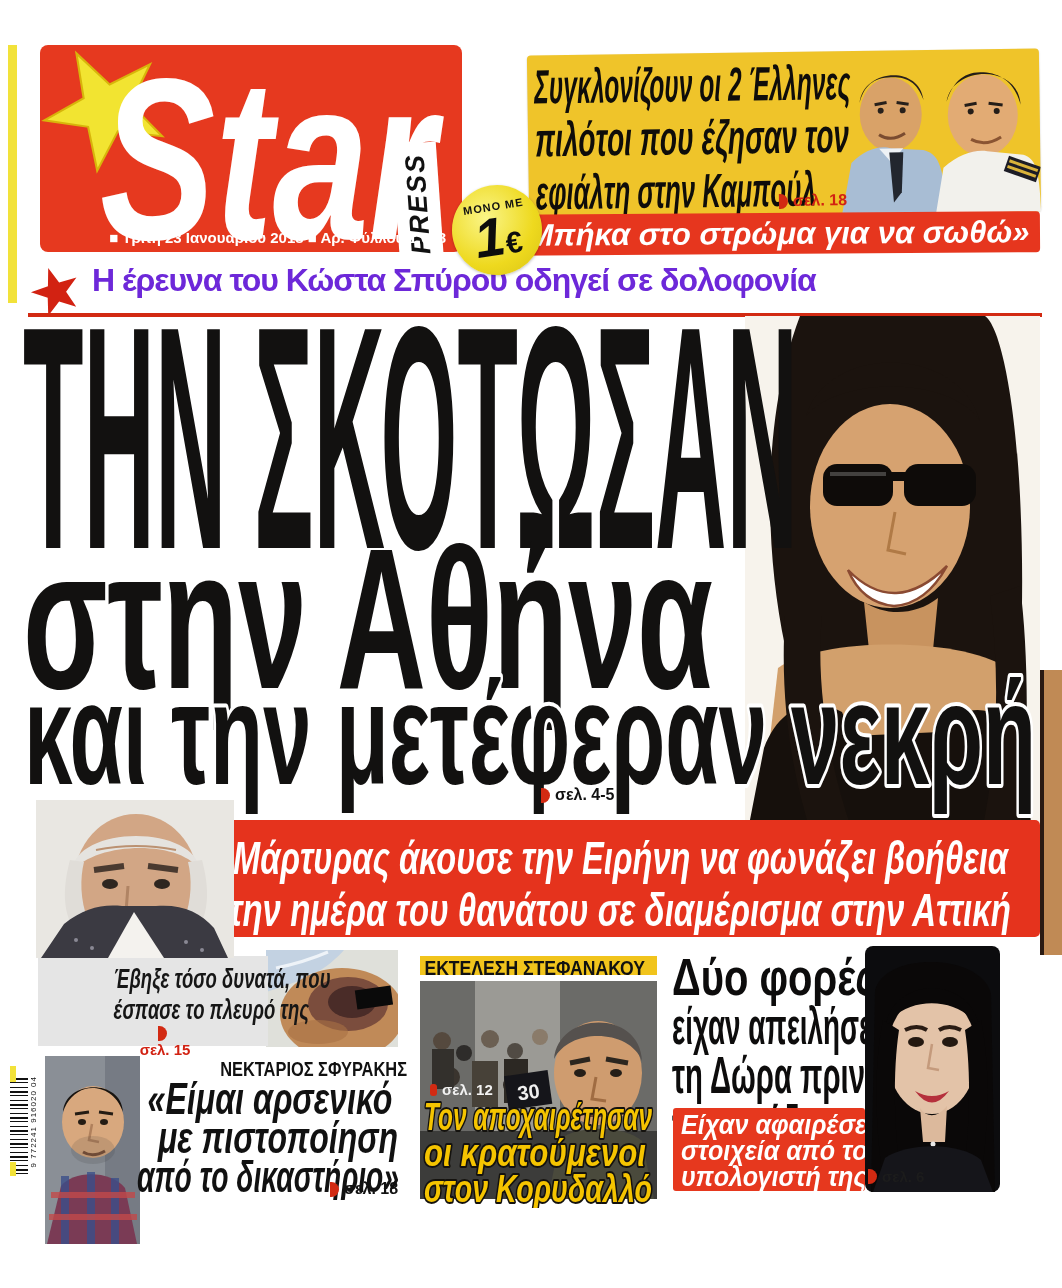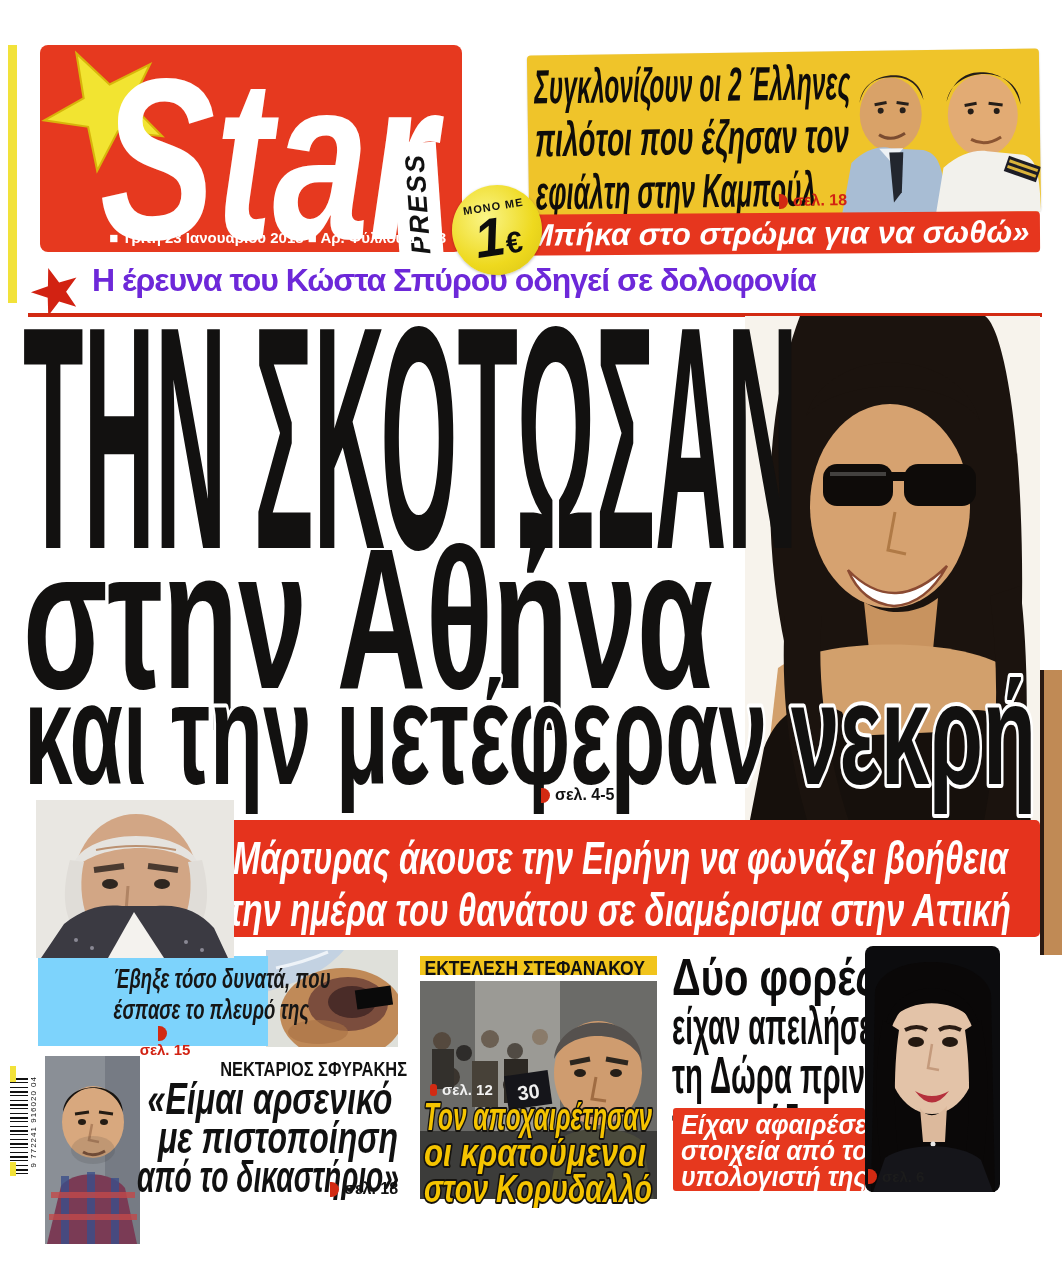--- a/index.html
+++ b/index.html
@@ -52,21 +52,21 @@
   .h1-svg{left:20px;top:318px;z-index:3;overflow:visible;}
   .h2-svg{left:20px;top:540px;z-index:3;overflow:visible;}
   .h3-svg{left:18px;top:678px;z-index:3;overflow:visible;}
   .ref45{left:535px;top:786px;z-index:4;font-size:16px;font-weight:bold;color:#111;margin-left:6px;}
 
   .banner{left:40px;top:820px;width:1000px;height:117px;background:#e5331d;border-radius:5px;z-index:2;}
   .banner-text-svg{left:225px;top:830px;z-index:4;}
   .witness-photo{left:36px;top:800px;z-index:5;}
 
   
-  .green-box{left:38px;top:956px;width:230px;height:90px;background:#7dd3fc;z-index:2;padding-top:7px;box-sizing:border-box;padding-left:44px;}
+  .green-box{left:38px;top:956px;width:230px;height:90px;background:#e5e5e5;z-index:2;padding-top:7px;box-sizing:border-box;padding-left:44px;}
   .green-line{text-align:center;font-size:28px;font-weight:bold;font-style:italic;color:#161616;
               line-height:31px;white-space:nowrap;transform:scaleX(0.66);}
   .green-ref{justify-content:flex-end;margin-right:20px;margin-top:1px;color:#d22212;font-weight:bold;font-size:15px;flex-direction:column;}
   .torso-photo{left:266px;top:950px;}
 
   .barcode{left:6px;top:1064px;width:34px;height:132px;background:#fff;}
   .barcode-bars{position:absolute;left:4px;top:14px;width:18px;height:100px;
      background:repeating-linear-gradient(180deg,#111 0 2px,#fff 2px 4px,#111 4px 5px,#fff 5px 9px,#111 9px 10px,#fff 10px 13px);}
   .barcode-num{position:absolute;left:23px;top:12px;font-size:8px;color:#111;
                writing-mode:vertical-rl;transform:rotate(180deg);letter-spacing:1px;}

